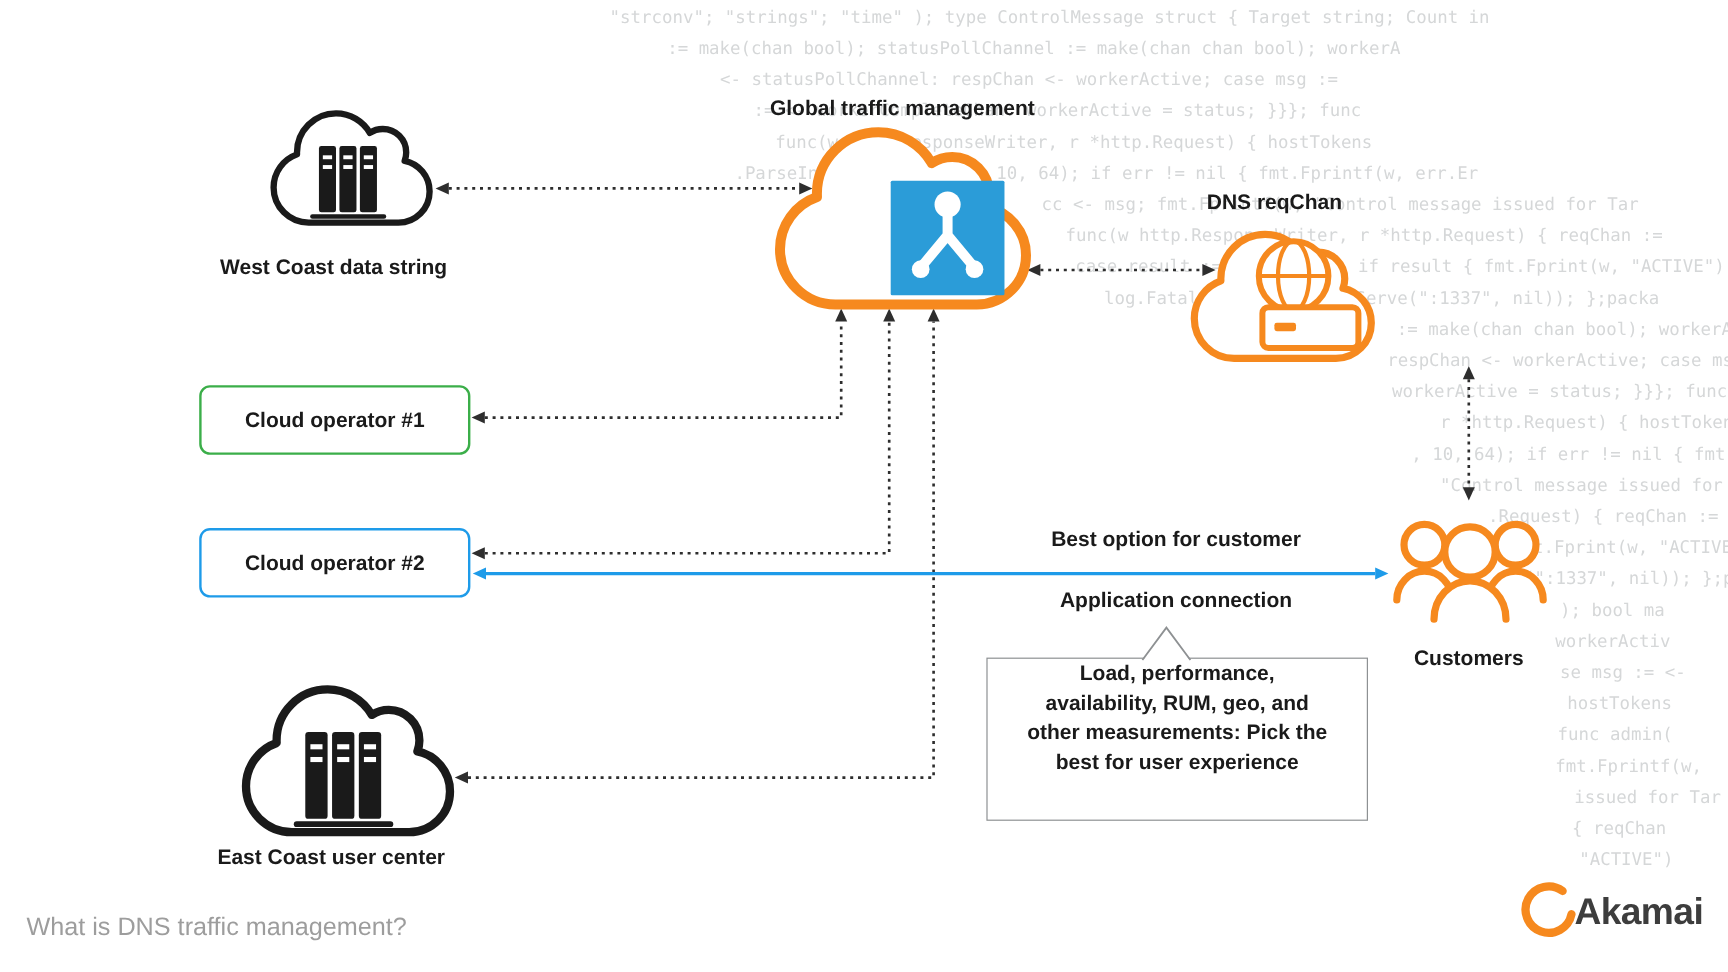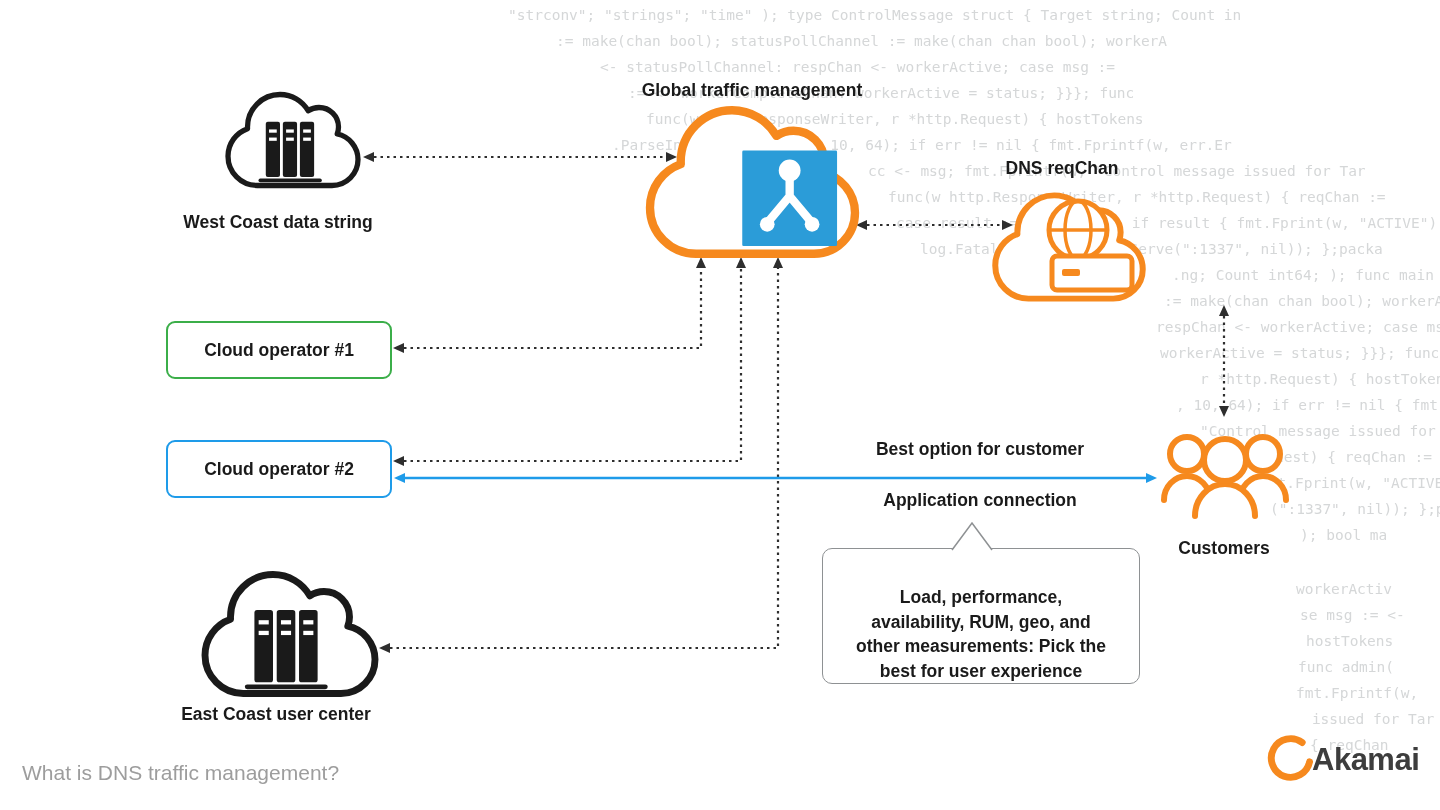--- a/index.html
+++ b/index.html
@@ -34,22 +34,22 @@
   .swoosh{fill:none;stroke:var(--c-orange,#f6891e);stroke-width:7.5px;stroke-linecap:round;}
   
   .node-label{position:absolute;font-size:17.5px;font-weight:700;text-align:center;color:var(--c-ink,#1a1a1a);}
   .op-box{position:absolute;width:222px;height:54px;background:#fff;border-radius:9px;
           display:flex;align-items:center;justify-content:center;
           font-size:17.5px;font-weight:700;color:var(--c-ink,#1a1a1a);}
   .op1{border:2px solid var(--c-green,#3bae49);left:166px;top:321px;}
   .op2{border:2px solid var(--c-blue,#1e9be9);left:166px;top:440px;}
   .ann{position:absolute;width:320px;left:820px;font-size:17.5px;font-weight:700;text-align:center;color:var(--c-ink,#1a1a1a);}
   .callout{position:absolute;left:822px;top:548px;width:316px;height:134px;background:#fff;
-           border:1.5px solid var(--c-callout-border,#8e9193);border-radius:10px;
-           display:flex;align-items:flex-end;justify-content:center;}
+           border:1.5px solid var(--c-callout-border,#8e9193);border-radius:0;
+           display:flex;align-items:flex-start;justify-content:center;}
   .callout-text{font-size:17.5px;font-weight:700;line-height:24.5px;text-align:center;
                 white-space:pre-line;color:var(--c-ink,#1a1a1a);}
   .ptr{position:absolute;left:950px;top:521px;}
   .ptr-f{fill:#fff;}
   .ptr-s{fill:none;stroke:var(--c-callout-border,#8e9193);stroke-width:1.5px;}
   .footer-q{position:absolute;left:22px;top:761px;font-size:21px;font-weight:400;color:var(--c-footer-gray,#9d9d9d);}
   .logo{position:absolute;left:1270px;top:734px;display:flex;align-items:center;}
   .logo-text{font-size:31px;font-weight:700;color:var(--c-logo-text,#3d3d3d);letter-spacing:-0.5px;margin-left:-4px;}
 </style>
 </head>
@@ -67,32 +67,31 @@
       <div class="code-line" style="padding-left: 8px;">"strconv"; "strings"; "time" ); type ControlMessage struct { Target string; Count in</div>
       <div class="code-line" style="padding-left: 56px;">:= make(chan bool); statusPollChannel := make(chan chan bool); workerA</div>
       <div class="code-line" style="padding-left: 100px;">&lt;- statusPollChannel: respChan &lt;- workerActive; case msg :=</div>
       <div class="code-line" style="padding-left: 128px;">:= &lt;- workerCompleteChan: workerActive = status; }}}; func</div>
       <div class="code-line" style="padding-left: 146px;">func(w http.ResponseWriter, r *http.Request) { hostTokens</div>
       <div class="code-line" style="padding-left: 112px;">.ParseInt(hostTokens[1], 10, 64); if err != nil { fmt.Fprintf(w, err.Er</div>
       <div class="code-line" style="padding-left: 368px;">cc &lt;- msg; fmt.Fprintf(w, "Control message issued for Tar</div>
       <div class="code-line" style="padding-left: 388px;">func(w http.ResponseWriter, r *http.Request) { reqChan :=</div>
       <div class="code-line" style="padding-left: 396px;">case result := &lt;- reqChan: if result { fmt.Fprint(w, "ACTIVE")</div>
       <div class="code-line" style="padding-left: 420px;">log.Fatal(http.ListenAndServe(":1337", nil)); };packa</div>
-      <div class="code-line" style="padding-left: 672px;">.ng; Count int64; ); func main</div>
       <div class="code-line" style="padding-left: 664px;">:= make(chan chan bool); workerActi</div>
       <div class="code-line" style="padding-left: 656px;">respChan &lt;- workerActive; case msg := &lt;-</div>
       <div class="code-line" style="padding-left: 660px;">workerActive = status; }}}; func admin(</div>
       <div class="code-line" style="padding-left: 700px;">r *http.Request) { hostTokens :=</div>
       <div class="code-line" style="padding-left: 676px;">, 10, 64); if err != nil { fmt.Fprintf(w,</div>
       <div class="code-line" style="padding-left: 700px;">"Control message issued for Targ</div>
       <div class="code-line" style="padding-left: 740px;">.Request) { reqChan :=</div>
       <div class="code-line" style="padding-left: 760px;">fmt.Fprint(w, "ACTIVE")</div>
       <div class="code-line" style="padding-left: 770px;">(":1337", nil)); };pack</div>
       <div class="code-line" style="padding-left: 800px;">); bool ma</div>
-      <div class="code-line" style="padding-left: 796px; margin-top: 28px;">workerActiv</div>
+      <div class="code-line" style="padding-left: 796px;">workerActiv</div>
       <div class="code-line" style="padding-left: 800px;">se msg := &lt;-</div>
       <div class="code-line" style="padding-left: 806px;">hostTokens</div>
       <div class="code-line" style="padding-left: 798px;">func admin(</div>
       <div class="code-line" style="padding-left: 796px;">fmt.Fprintf(w,</div>
       <div class="code-line" style="padding-left: 806px; text-align: center;">issued for Tar</div>
       <div class="code-line" style="padding-left: 810px;">{ reqChan</div>
       <div class="code-line" style="padding-left: 816px;">"ACTIVE")</div>
     </div>
 
   <svg class="arrows" width="1440" height="810" viewBox="0 0 1440 810">

